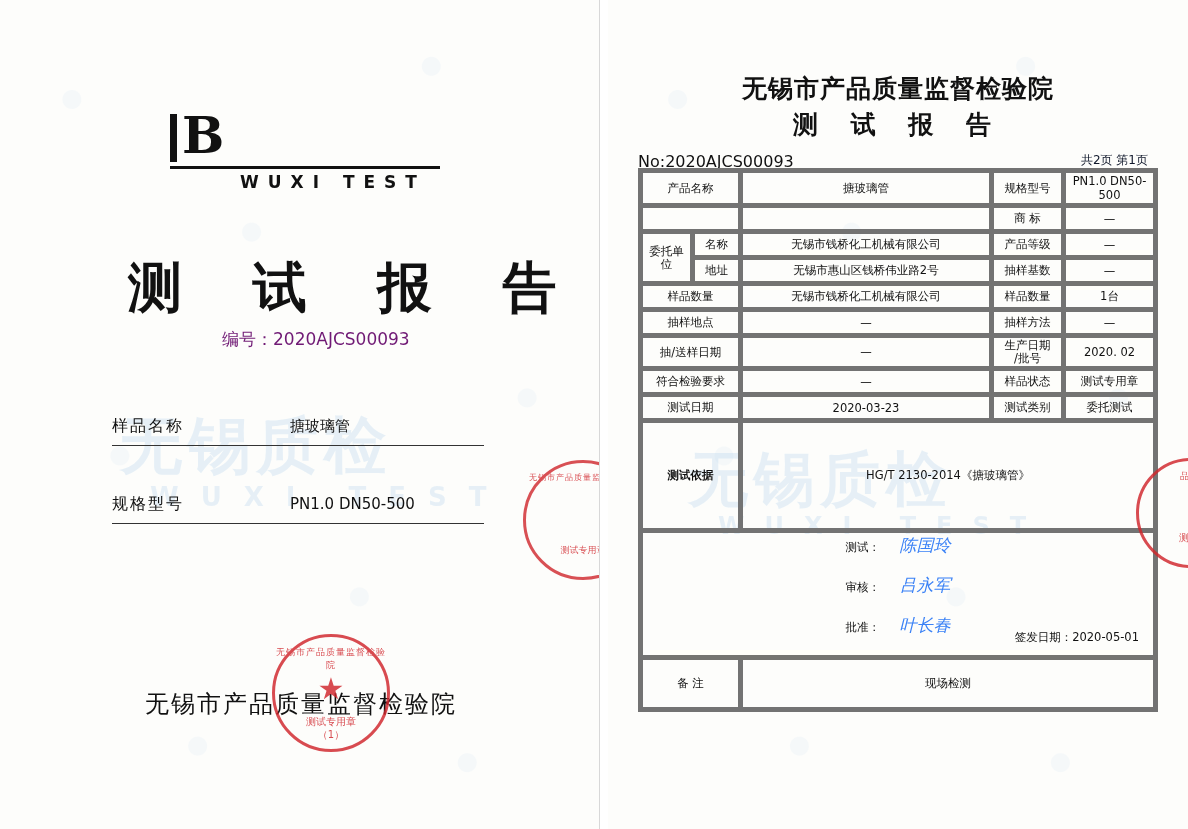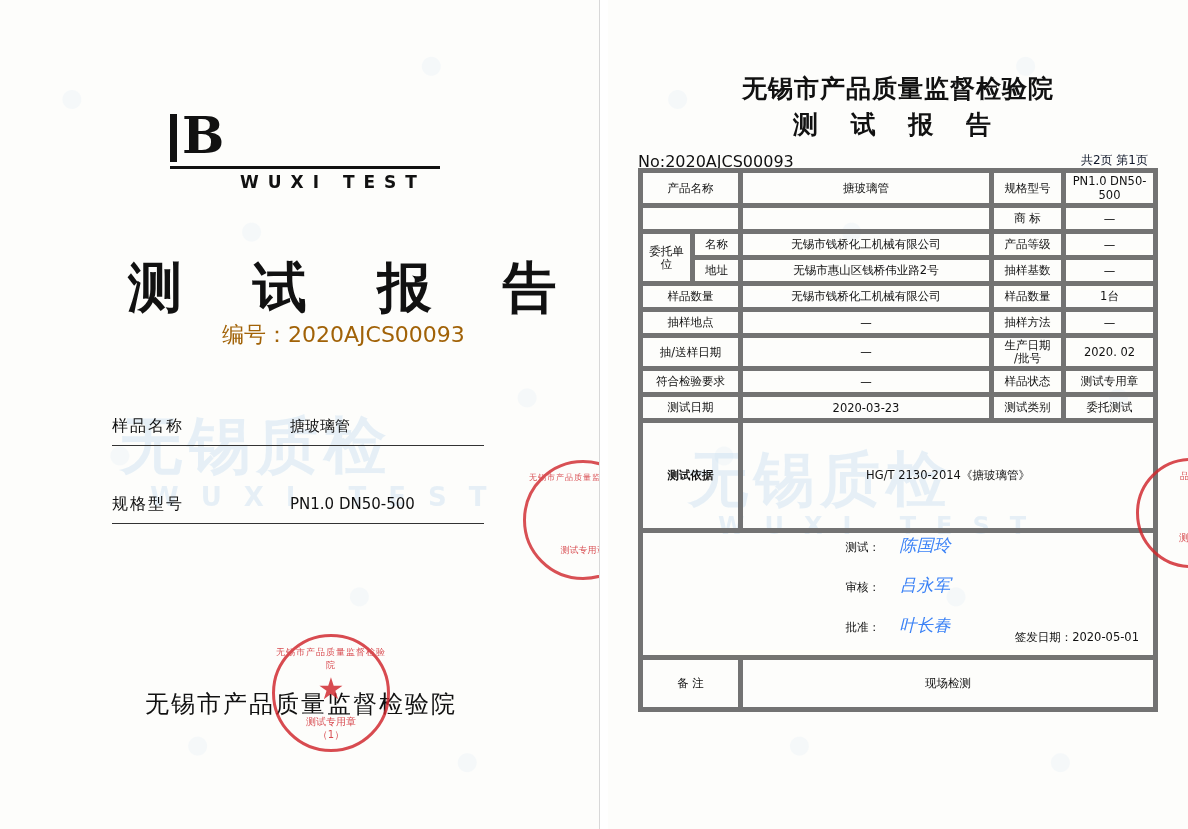--- a/index.html
+++ b/index.html
@@ -77,22 +77,22 @@
     position:absolute; left:170px; top:166px; width:270px; height:3px; background:#111;
   }
 
   .big-title {
     position:absolute; left:128px; top:252px;
     font-size:54px; font-weight:bold; color:#111;
     letter-spacing:26px;
     font-family:"DejaVu Sans", sans-serif;
   }
   .report-no {
-    position:absolute; left:222px; top:320px;
-    font-size:22px; color:#a16207;
+    position:absolute; left:222px; top:328px;
+    font-size:17px; color:#701a75;
   }
 
   .field-row {
     position:absolute; left:112px; width:372px;
     border-bottom:1px solid #333;
     height:34px;
   }
   .field-label {
     position:absolute; left:0; top:4px;
     font-size:16px; color:#111; letter-spacing:2px;

